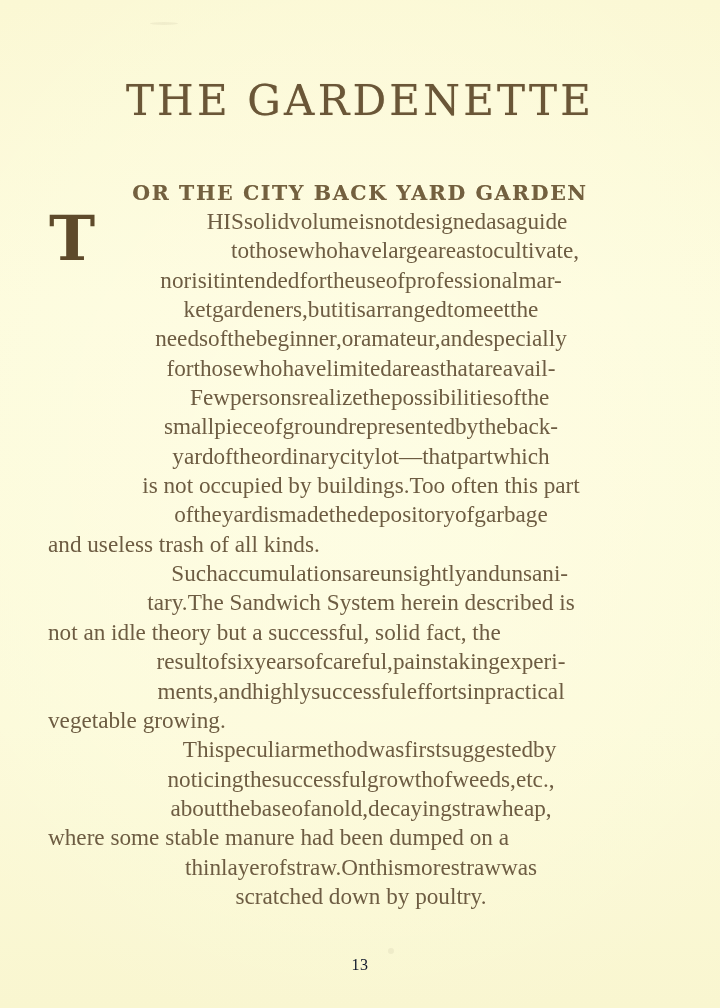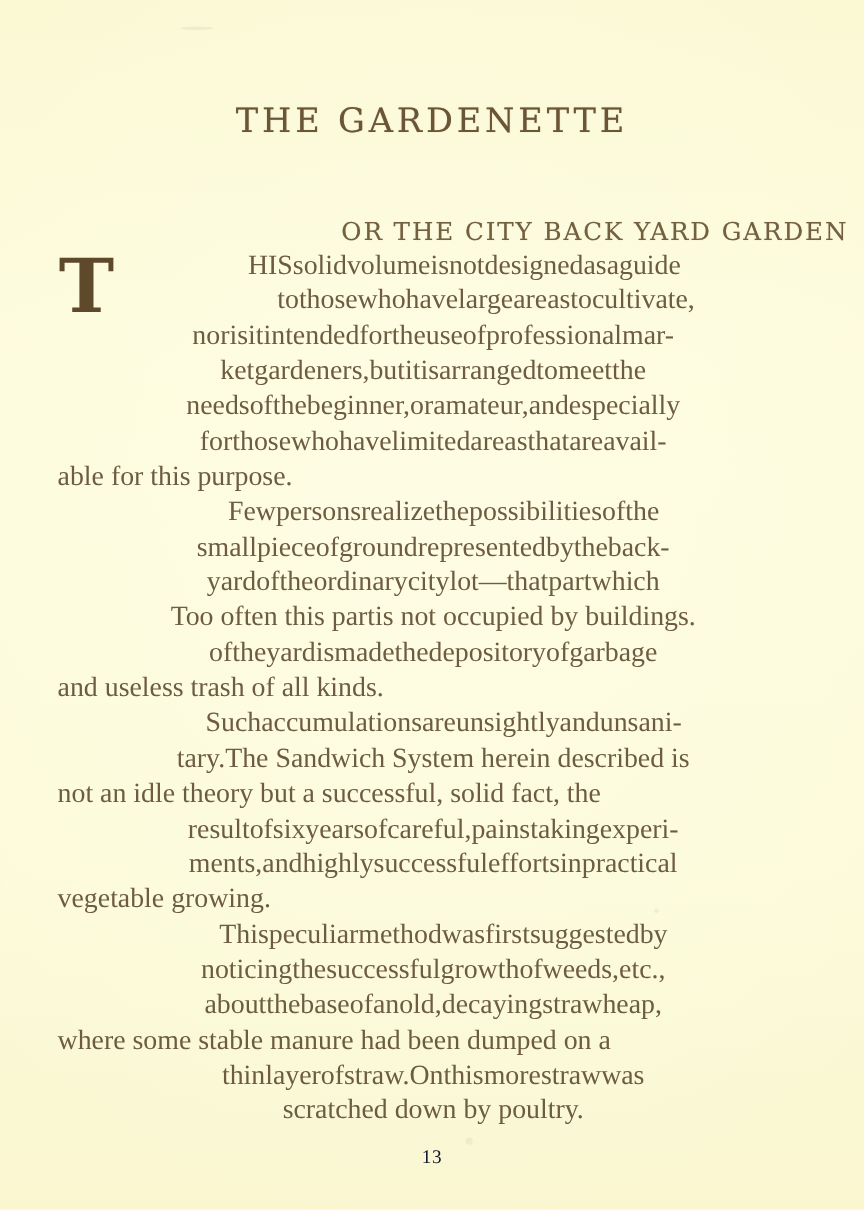--- a/index.html
+++ b/index.html
@@ -36,40 +36,39 @@
   
   .title-block {
     position: absolute;
     left: 0;
     right: 0;
     top: 78px;
     text-align: center;
   }
   .book-title {
     font-family: "DejaVu Serif", "Liberation Serif", serif;
-    font-size: 28px;
+    font-size: 42px;
     line-height: 46px;
     letter-spacing: 3.2px;
     color: #6a5637;
     font-weight: 400;
     white-space: nowrap;
     margin: 0;
     text-shadow: 0 0 0.7px rgba(106,86,55,0.55);
   }
   .book-subtitle {
     font-family: "DejaVu Serif", "Liberation Serif", serif;
     font-size: 20.5px;
     line-height: 26px;
     letter-spacing: 1.6px;
     color: #73603f;
-    font-weight: 400;
+    font-weight: 700;
     white-space: nowrap;
-    margin: 56px 13px 0 0;
+    margin: 56px 0 0 0;
     text-shadow: 0 0 0.6px rgba(115,96,63,0.45);
-    text-align: right;
   }
 
   
   .body-text {
     position: absolute;
     left: 48px;
     top: 207px;
     width: 626px;
     font-size: 23.2px;
     line-height: 29.35px;
@@ -146,25 +145,24 @@
 
   <div class="body-text">
     <div class="dropcap">T</div>
     <div id="lines-host">
         <div class="ln dc1"><span>HIS</span><span>solid</span><span>volume</span><span>is</span><span>not</span><span>designed</span><span>as</span><span>a</span><span>guide</span></div>
         <div class="ln dc2"><span>to</span><span>those</span><span>who</span><span>have</span><span>large</span><span>areas</span><span>to</span><span>cultivate,</span></div>
         <div class="ln"><span>nor</span><span>is</span><span>it</span><span>intended</span><span>for</span><span>the</span><span>use</span><span>of</span><span>professional</span><span>mar-</span></div>
         <div class="ln"><span>ket</span><span>gardeners,</span><span>but</span><span>it</span><span>is</span><span>arranged</span><span>to</span><span>meet</span><span>the</span></div>
         <div class="ln"><span>needs</span><span>of</span><span>the</span><span>beginner,</span><span>or</span><span>amateur,</span><span>and</span><span>especially</span></div>
         <div class="ln"><span>for</span><span>those</span><span>who</span><span>have</span><span>limited</span><span>areas</span><span>that</span><span>are</span><span>avail-</span></div>
-        <div class="ln flush">able for this purpose.</div>
         <div class="ln"><span>   Few</span><span>persons</span><span>realize</span><span>the</span><span>possibilities</span><span>of</span><span>the</span></div>
         <div class="ln"><span>small</span><span>piece</span><span>of</span><span>ground</span><span>represented</span><span>by</span><span>the</span><span>back-</span></div>
         <div class="ln"><span>yard</span><span>of</span><span>the</span><span>ordinary</span><span>city</span><span>lot—that</span><span>part</span><span>which</span></div>
-        <div class="ln"><span>Too often this part</span><span>is not occupied by buildings.</span></div>
+        <div class="ln"><span>is not occupied by buildings.</span><span>Too often this part</span></div>
         <div class="ln"><span>of</span><span>the</span><span>yard</span><span>is</span><span>made</span><span>the</span><span>depository</span><span>of</span><span>garbage</span></div>
         <div class="ln flush">and useless trash of all kinds.</div>
         <div class="ln"><span>   Such</span><span>accumulations</span><span>are</span><span>unsightly</span><span>and</span><span>unsani-</span></div>
         <div class="ln"><span>tary.</span><span>The Sandwich System herein described is</span></div>
         <div class="ln flush">not an idle theory but a successful, solid fact, the</div>
         <div class="ln"><span>result</span><span>of</span><span>six</span><span>years</span><span>of</span><span>careful,</span><span>painstaking</span><span>experi-</span></div>
         <div class="ln"><span>ments,</span><span>and</span><span>highly</span><span>successful</span><span>efforts</span><span>in</span><span>practical</span></div>
         <div class="ln flush">vegetable growing.</div>
         <div class="ln"><span>   This</span><span>peculiar</span><span>method</span><span>was</span><span>first</span><span>suggested</span><span>by</span></div>
         <div class="ln"><span>noticing</span><span>the</span><span>successful</span><span>growth</span><span>of</span><span>weeds,</span><span>etc.,</span></div>

